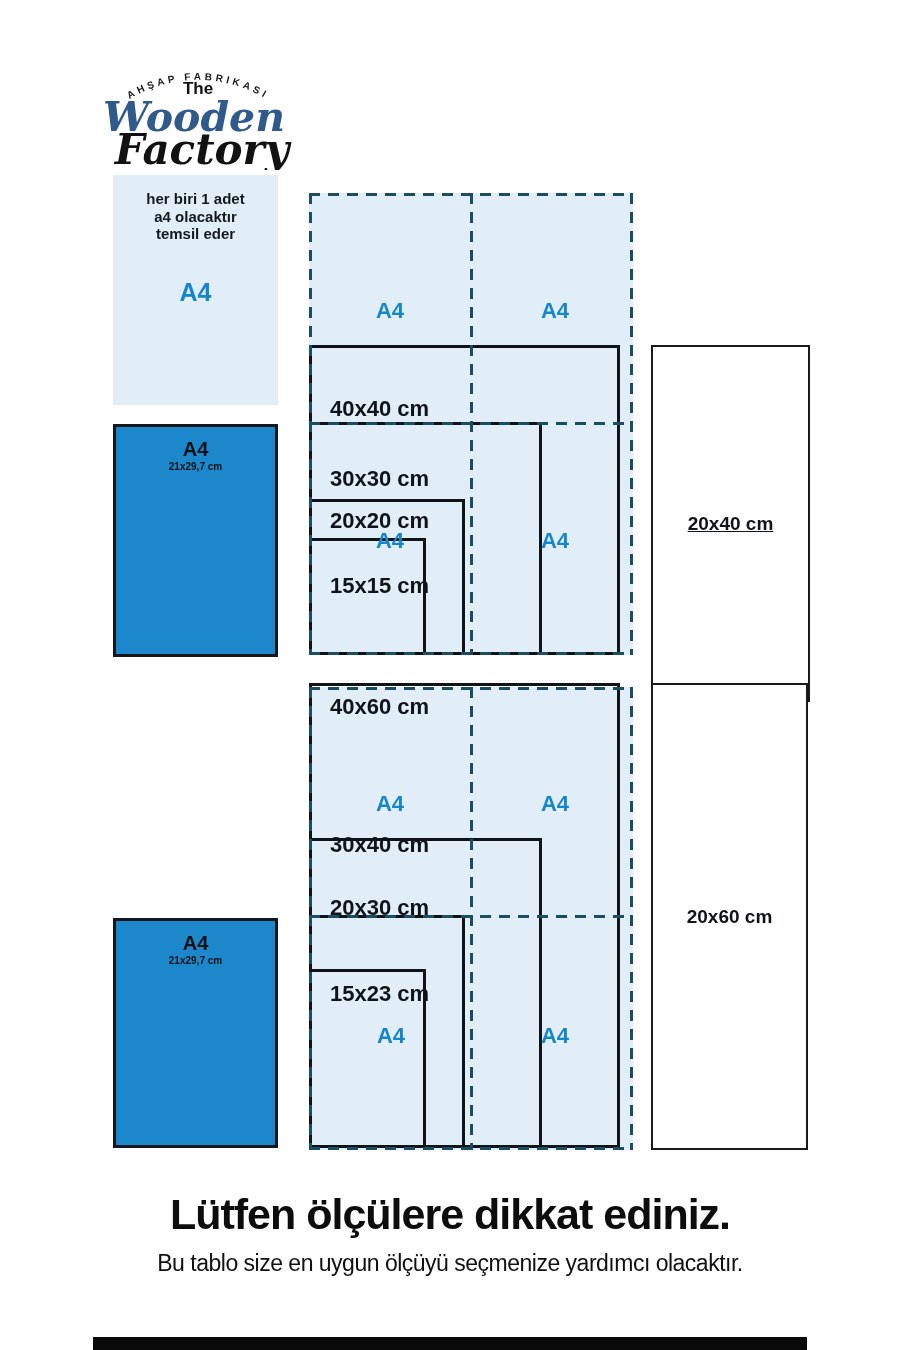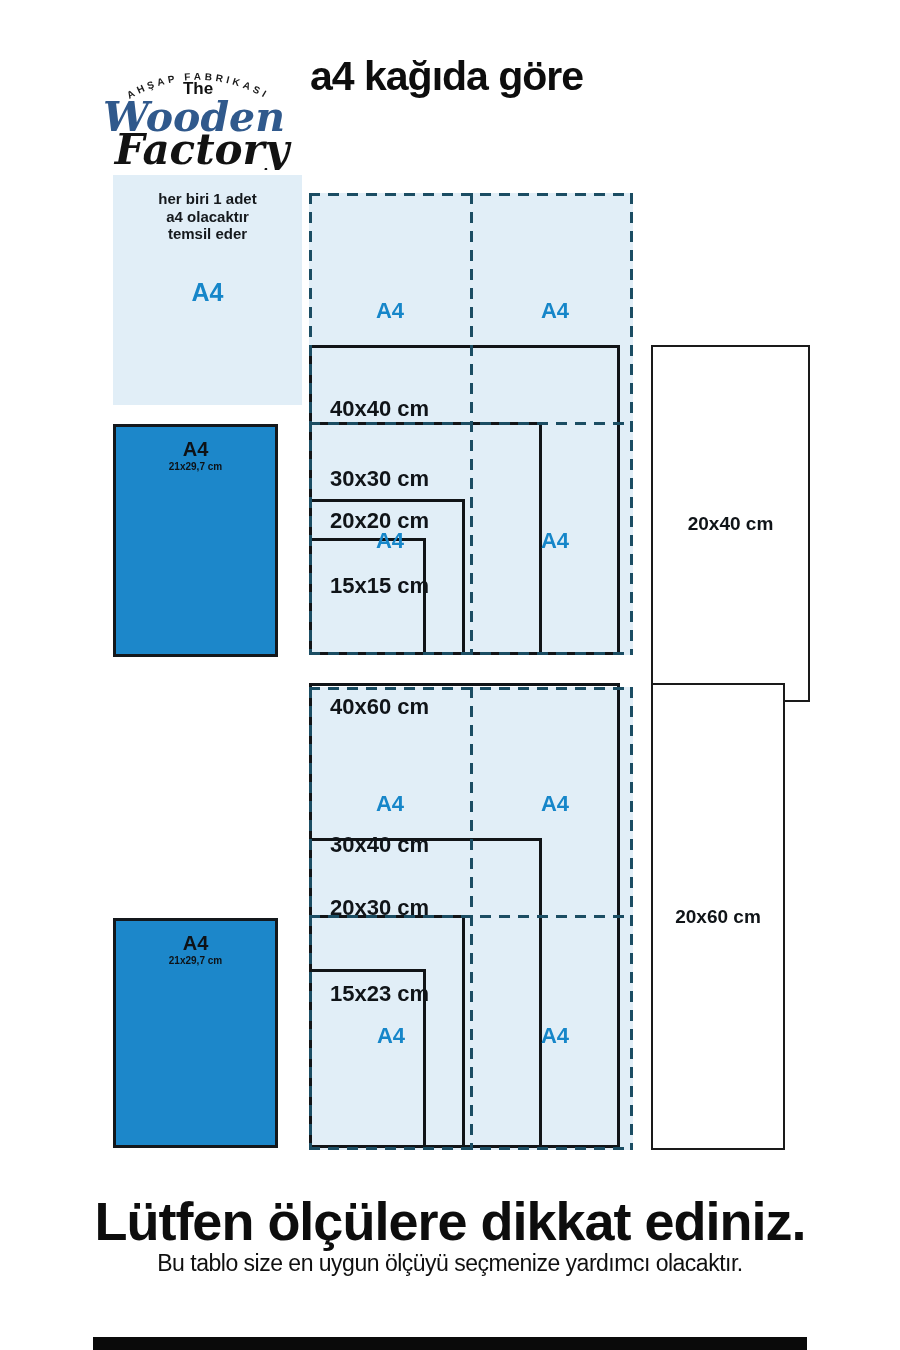--- a/index.html
+++ b/index.html
@@ -11,21 +11,21 @@
   }
   *{margin:0;padding:0;box-sizing:border-box;}
   body{background:#888;font-family:"Liberation Sans",sans-serif;}
   .page{position:relative;width:900px;height:1350px;background:#ffffff;overflow:hidden;margin:0 auto;color:var(--ink);}
   .abs{position:absolute;}
 
   
   .title{position:absolute;left:310px;top:50px;font-weight:bold;font-size:41px;letter-spacing:-1px;line-height:52px;color:#0d0d0d;}
 
   
-  .note-box{position:absolute;left:113px;top:175px;width:189px;height:230px;background:var(--lblue);text-align:center;}
+  .note-box{position:absolute;left:113px;top:175px;width:165px;height:230px;background:var(--lblue);text-align:center;}
   .note-lines{padding-top:15px;font-weight:bold;font-size:15px;line-height:17.5px;color:#15191d;}
   .note-a4{position:absolute;left:0;right:0;top:103px;font-weight:bold;font-size:25px;color:var(--accent);}
 
   .sheet{position:absolute;left:113px;width:165px;background:var(--sheet);border:3px solid #14181c;text-align:center;}
   .sheet-a4{padding-top:11px;font-weight:bold;font-size:20px;color:#0e1216;}
   .sheet-size{font-weight:bold;font-size:10px;color:#0e1216;}
 
   
   .dfill{position:absolute;background:var(--lblue);}
 
@@ -40,21 +40,21 @@
 
   
   .size-label{position:absolute;z-index:6;font-weight:bold;font-size:22px;color:#101418;white-space:nowrap;}
   .a4-label{position:absolute;z-index:6;font-weight:bold;font-size:22px;color:var(--accent);transform:translateX(-50%);white-space:nowrap;}
 
   
   .side-rect{position:absolute;background:#fff;border:2px solid #1a1a1a;display:flex;align-items:center;justify-content:center;
     font-weight:bold;font-size:19px;color:#101418;z-index:2;}
 
   
-  .headline{position:absolute;left:0;right:0;top:1190px;text-align:center;font-weight:bold;font-size:54px;letter-spacing:-1px;color:#0d0d0d;}
+  .headline{position:absolute;left:0;right:0;top:1190px;text-align:center;font-weight:bold;font-size:43px;letter-spacing:-1px;color:#0d0d0d;}
   .subline{position:absolute;left:0;right:0;top:1250px;text-align:center;font-size:23px;letter-spacing:-0.5px;color:#101010;}
   .footer-bar{position:absolute;left:93px;top:1337px;width:714px;height:13px;background:#0a0a0a;}
 </style>
 </head>
 <body>
 
 <div class="page">
 
   <svg class="abs" style="left:92px;top:38px;" width="212" height="132" viewBox="0 0 212 132">
     <defs>
@@ -62,21 +62,20 @@
     </defs>
     <text font-size="10" font-weight="bold" letter-spacing="3.5" fill="#1a1a1a" font-family="Liberation Sans, sans-serif">
       <textPath href="#arcpath" xlink:href="#arcpath" startOffset="50%" text-anchor="middle">AHŞAP FABRIKASI</textPath>
     </text>
     <text x="106" y="56" text-anchor="middle" font-size="17" font-weight="bold" fill="#111" font-family="Liberation Sans, sans-serif">The</text>
     <text x="102" y="93" text-anchor="middle" font-size="41" font-weight="bold" font-style="italic" fill="#30598C" font-family="DejaVu Serif, serif">Wooden</text>
     <text x="110" y="126" text-anchor="middle" font-size="42" font-weight="bold" font-style="italic" fill="#121212" font-family="DejaVu Serif, serif">Factory</text>
   </svg>
 
   <div class="title">
-    <div>a4 kağıda göre</div>
   </div>
 
   <div class="note-box">
     <div class="note-lines">
       <div>her biri 1 adet</div>
       <div>a4 olacaktır</div>
       <div>temsil eder</div>
     </div>
     <div class="note-a4">A4</div>
   </div>
@@ -108,21 +107,21 @@
   <div class="size-label" style="left:330px;top:396px;">40x40 cm</div>
   <div class="size-label" style="left:330px;top:466px;">30x30 cm</div>
   <div class="size-label" style="left:330px;top:508px;">20x20 cm</div>
   <div class="size-label" style="left:330px;top:573px;">15x15 cm</div>
 
   <div class="a4-label" style="left:390px;top:298px;">A4</div>
   <div class="a4-label" style="left:555px;top:298px;">A4</div>
   <div class="a4-label" style="left:390px;top:528px;">A4</div>
   <div class="a4-label" style="left:555px;top:528px;">A4</div>
 
-  <div class="side-rect" style="left:651px;top:345px;width:159px;height:357px;">20x40 cm</div>
+  <div class="side-rect" style="left:651px;top:345px;width:159px;height:357px;text-decoration:underline;">20x40 cm</div>
 
   <div class="dfill" style="left:309px;top:687px;width:324px;height:463px;"></div>
 
   <div class="dash-h" style="left:309px;top:687px;width:324px;"></div>
   <div class="dash-h" style="left:309px;top:1147px;width:324px;"></div>
   <div class="dash-v" style="left:309px;top:687px;height:463px;"></div>
   <div class="dash-v" style="left:630px;top:687px;height:463px;"></div>
   <div class="dash-v" style="left:470px;top:687px;height:463px;"></div>
   <div class="dash-h" style="left:309px;top:915px;width:324px;"></div>
 
@@ -134,19 +133,19 @@
   <div class="size-label" style="left:330px;top:694px;">40x60 cm</div>
   <div class="size-label" style="left:330px;top:832px;">30x40 cm</div>
   <div class="size-label" style="left:330px;top:895px;">20x30 cm</div>
   <div class="size-label" style="left:330px;top:981px;">15x23 cm</div>
 
   <div class="a4-label" style="left:390px;top:791px;">A4</div>
   <div class="a4-label" style="left:555px;top:791px;">A4</div>
   <div class="a4-label" style="left:391px;top:1023px;">A4</div>
   <div class="a4-label" style="left:555px;top:1023px;">A4</div>
 
-  <div class="side-rect" style="left:651px;top:683px;width:134px;height:467px;">20x60 cm</div>
+  <div class="side-rect" style="left:651px;top:683px;width:157px;height:467px;">20x60 cm</div>
 
   <div class="headline">Lütfen ölçülere dikkat ediniz.</div>
   <div class="subline">Bu tablo size en uygun ölçüyü seçmenize yardımcı olacaktır.</div>
   <div class="footer-bar"></div>
 
 </div>
 
 </body></html>

